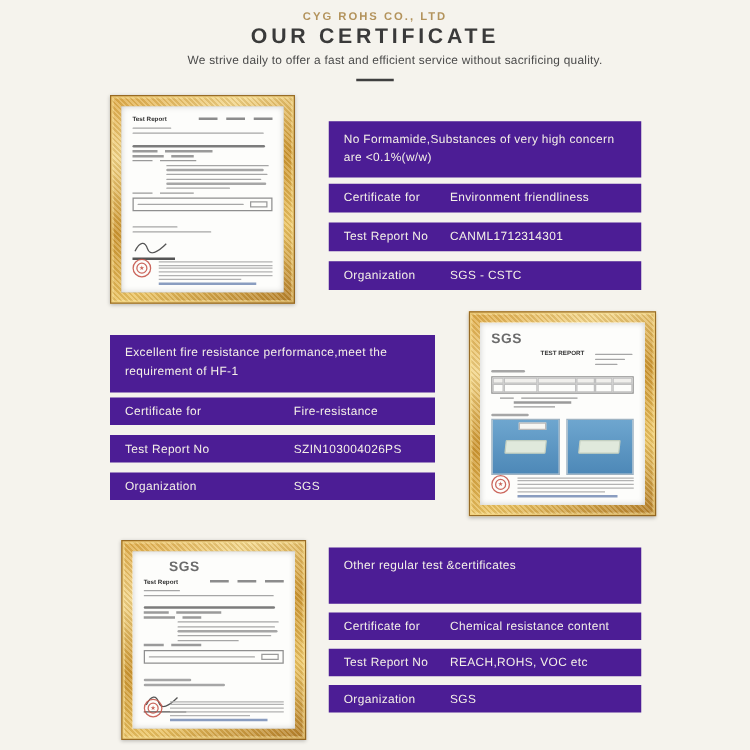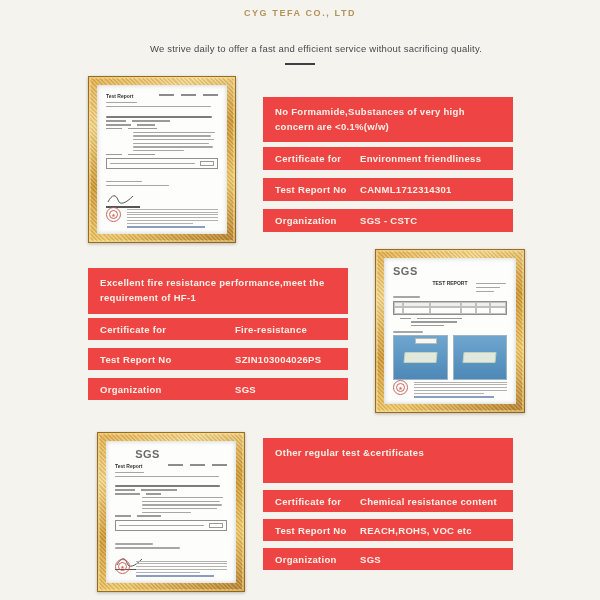--- a/index.html
+++ b/index.html
@@ -63,34 +63,35 @@
   .stamp-row { position:absolute; left:9px; right:9px; bottom:6px; display:flex; gap:6px; align-items:flex-start; }
   .stamp { width:15px; height:15px; border:1.4px solid #c6564b; border-radius:50%; flex:none; position:relative; opacity:.9; }
   .stamp::before { content:""; position:absolute; inset:2px; border:1px solid #c6564b; border-radius:50%; }
   .stamp::after { content:"★"; position:absolute; top:50%; left:50%; transform:translate(-50%,-55%);
                   font-size:5px; color:#c6564b; }
   .fineprint { flex:1; }
   .fp { height:1px; background:#b2b2b2; margin:1.7px 0; }
   .blue-ln { height:2px; background:#8a9dc0; width:86%; margin-top:2.5px; }
 
   
-  .block { position:absolute; background:#ef4444; color:#f5f1e8;
-           font-size:9.5px; font-weight:bold; letter-spacing:.3px; }
+  .block { position:absolute; background:#4c1d95; color:#f5f1e8;
+           font-size:9.5px; font-weight:normal; letter-spacing:.3px; }
   .desc  { padding:7px 12px; line-height:15px; }
   .kv    { display:flex; align-items:center; padding:0 12px;text-align:center; }
   .kv .val { position:absolute; }
   .col-right .kv .val { left:97px; }
   .col-left  .kv .val { left:147px; }
 </style>
 </head>
 <body>
 
 <div class="page">
 
-  <div class="company">CYG TEFA CO., LTD</div>
+  <div class="company">CYG ROHS CO., LTD</div>
+  <div class="title">OUR CERTIFICATE</div>
   <div class="subtitle">We strive daily to offer a fast and efficient service without sacrificing quality.</div>
   <div class="divider"></div>
 
   <div class="frame" style="left:88px; top:76px; width:148px; height:167px;">
     <div class="paper">
       <div class="doc-head">
         <div class="doc-title">Test Report</div>
         <div class="mini">
             <i></i>
             <i></i>

